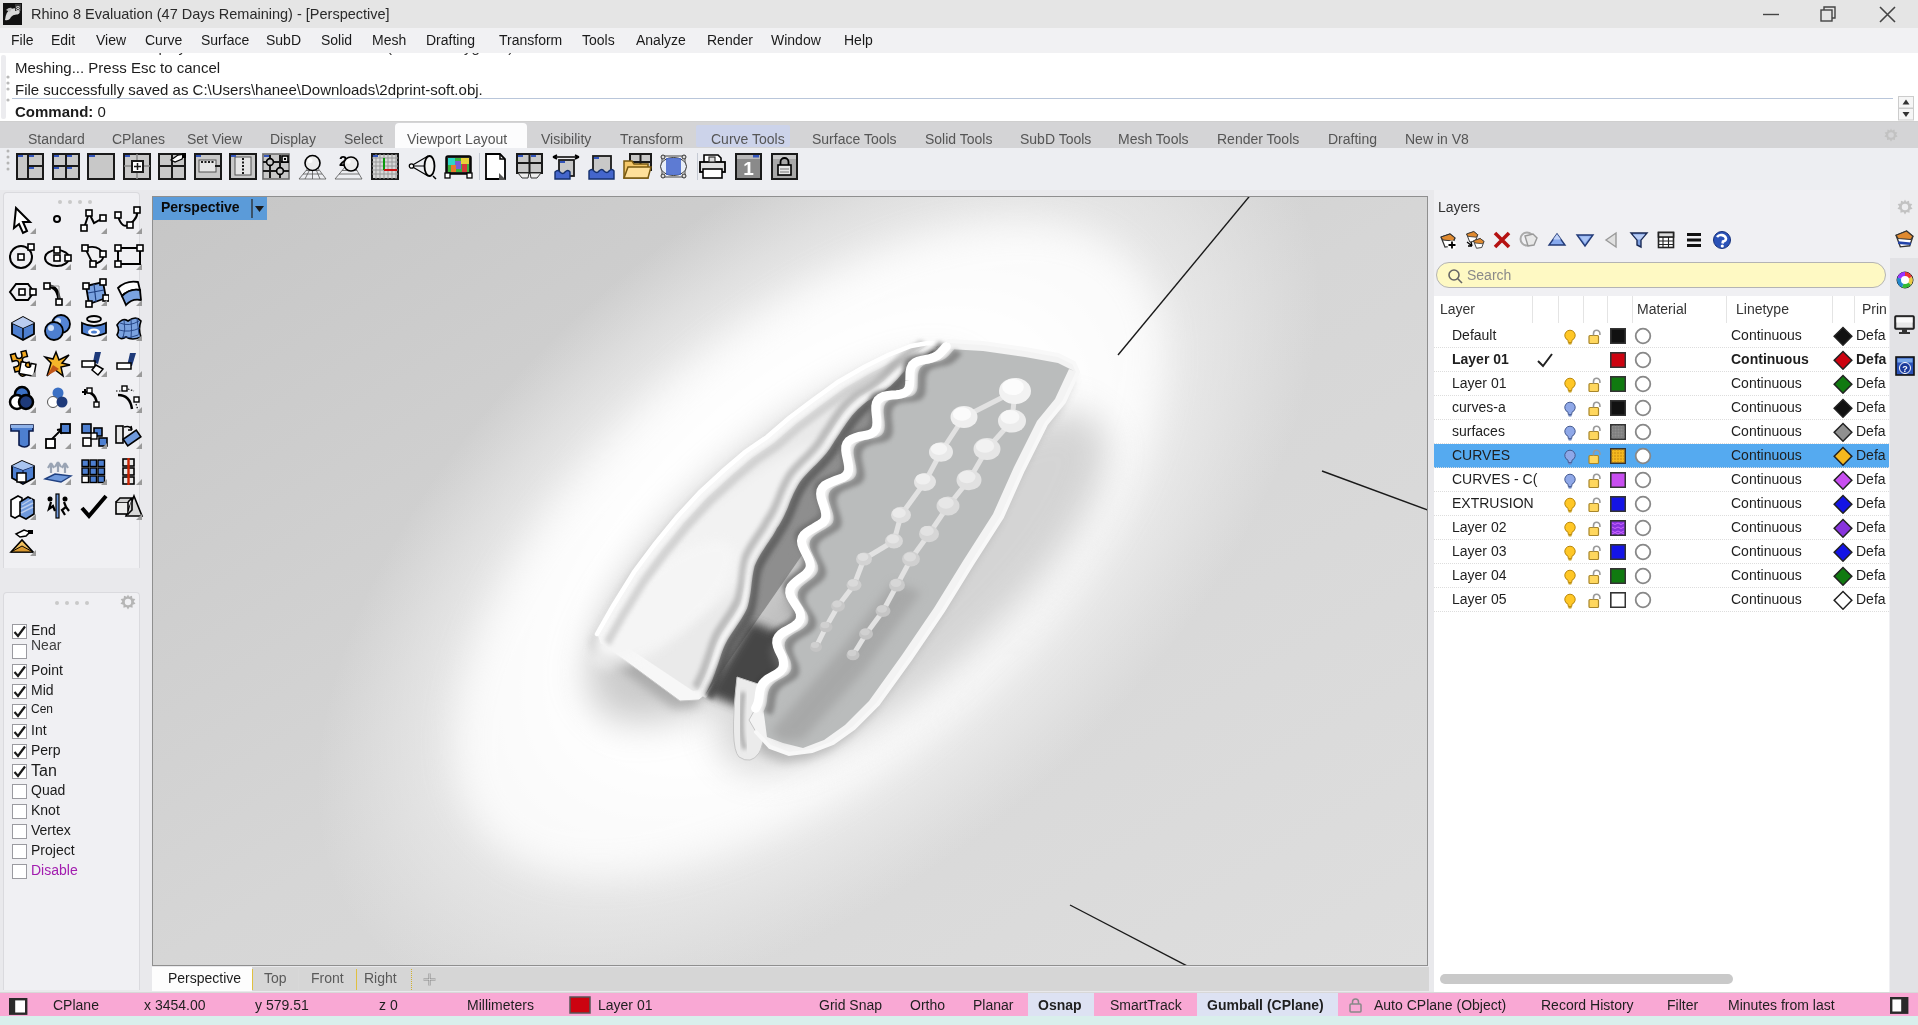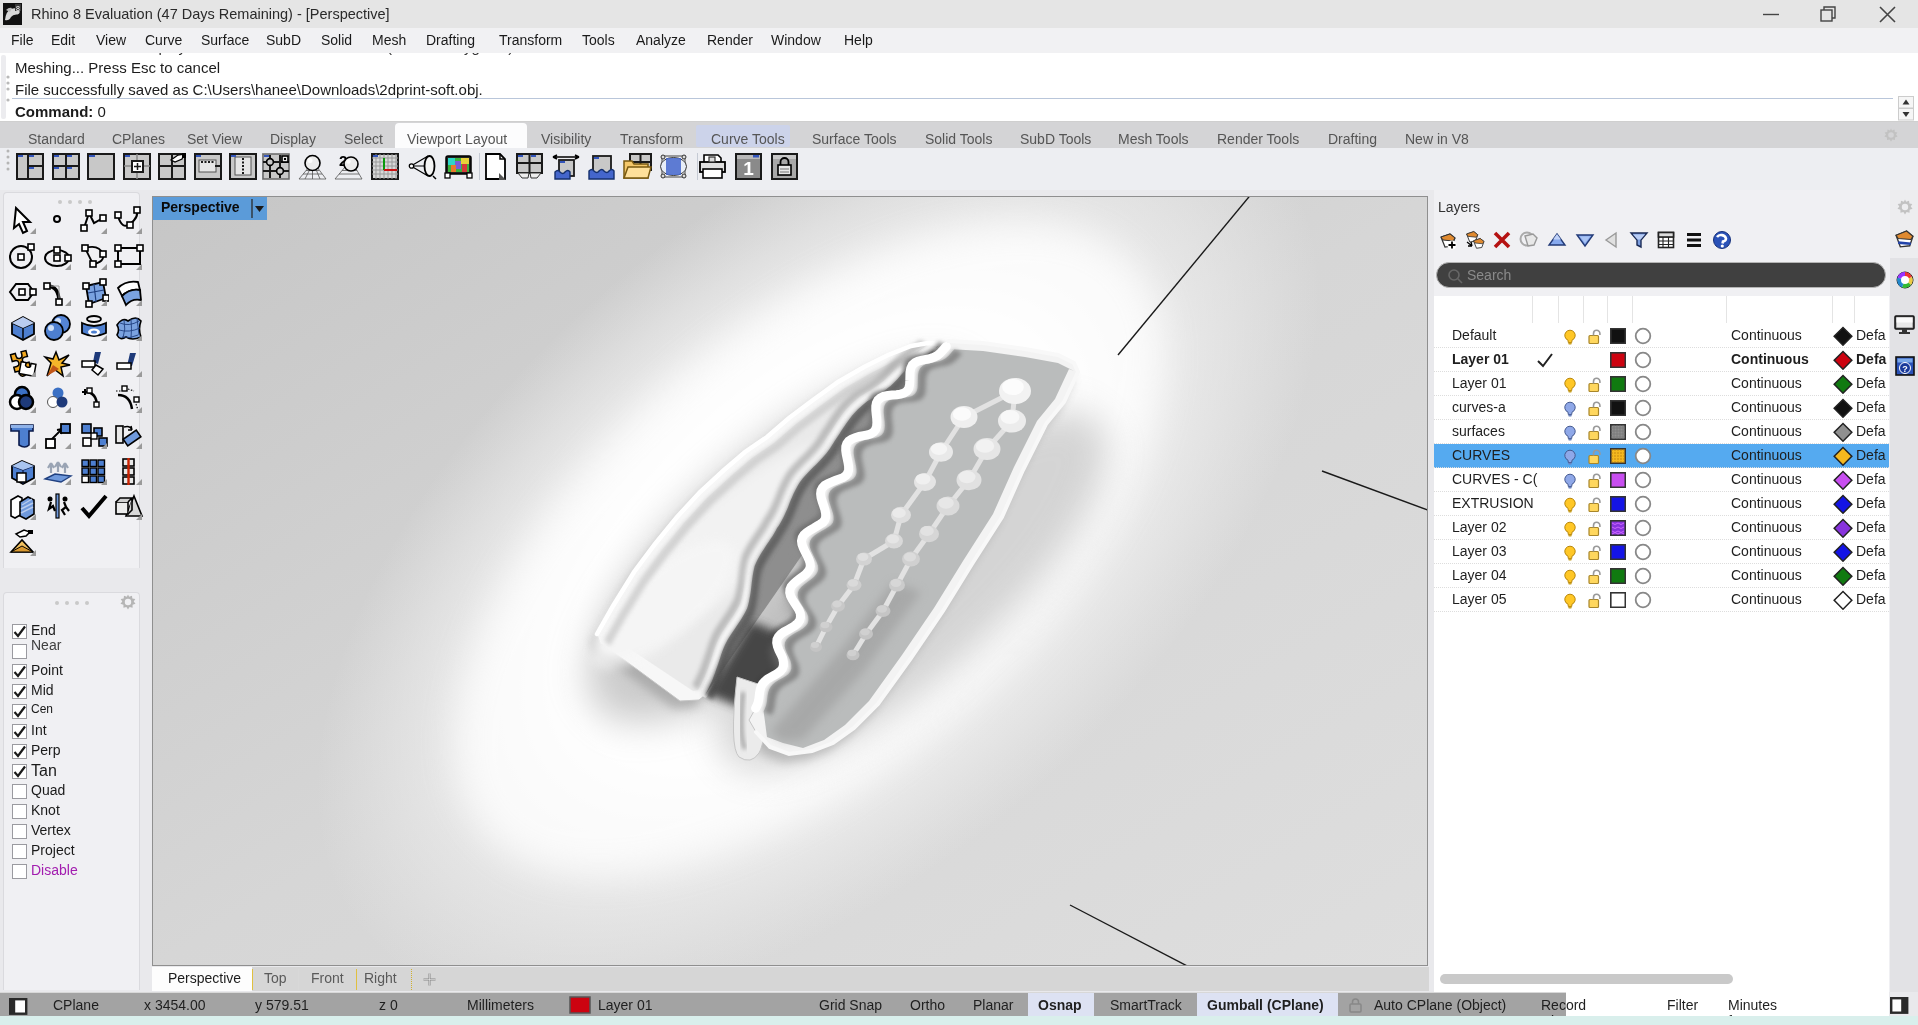--- a/index.html
+++ b/index.html
@@ -12,21 +12,21 @@
 #menubar span { position:absolute; top:4px; }
 #cmd { left:0; top:53px; width:1918px; height:69px; background:#ffffff; border-bottom:1px solid #cfcfcf; overflow:hidden; font-size:15px; color:#1c1c1c; }
 #tabbar { left:0; top:122px; width:1918px; height:26px; background:#d4d4d6; font-size:14px; color:#555; }
 #tabbar span { position:absolute; top:9px; }
 #toolbar { left:0; top:148px; width:1918px; height:42px; background:#edeef2; }
 #leftpal { left:3px; top:192px; width:137px; height:376px; background:#f0f0f3; border:1px solid #dadade; border-bottom:none; border-radius:4px 4px 0 0; }
 #viewport { left:152px; top:196px; width:1276px; height:770px; border:1px solid #8f8f8f; background:#fff; overflow:hidden; }
 #vptabs { left:152px; top:967px; width:1277px; height:24px; background:#d6d6d6; font-size:14px; color:#5a5a5a; }
 #layers { left:1434px; top:190px; width:456px; height:802px; background:#f0f0f3; font-size:14px; }
 #rstrip { left:1890px; top:190px; width:28px; height:802px; background:#e2e2e5; }
-#statusbar { left:0; top:992px; width:1566px; height:24px; background:#a3a3a3; border-top:1px solid #d8d8d8; font-size:14px; color:#1f1f1f; }
+#statusbar { left:0; top:992px; width:1918px; height:24px; background:#f9a8d4; border-top:1px solid #d8d8d8; font-size:14px; color:#1f1f1f; }
 #statusbar span { position:absolute; top:4px; }
 #cyan { left:0; top:1016px; width:1918px; height:9px; background:#d9efec; }
 .bold { font-weight:bold; }
 .cb { position:absolute; width:15px; height:15px; background:#fff; border:1px solid #9a9aa0; }
 .lrow { position:absolute; left:0; width:455px; height:24px; }
 .lname { position:absolute; left:18px; top:3px; color:#1e1e1e; }
 </style>
 </head>
 <body>
 
@@ -785,28 +785,34 @@
       <rect x="2.5" y="2.5" width="15" height="4.5" fill="#ddd" stroke="#222" stroke-width="1.6"></rect>
     </svg>
 <svg class="abs" style="left:250px;top:40px" width="20" height="20" viewBox="0 0 20 20">
       <path d="M3 4.5 H17 M3 10 H17 M3 15.5 H17" stroke="#111" stroke-width="3"></path>
     </svg>
 <svg class="abs" style="left:278px;top:40px" width="20" height="20" viewBox="0 0 20 20">
       <circle cx="10" cy="10" r="8.5" fill="#2a52b8" stroke="#16307a" stroke-width="1"></circle>
       <path d="M5 7 a5 4.5 0 0 1 9 1.5 q0 2.5 -3 3 l-0.5 2" fill="none" stroke="#fff" stroke-width="2.6"></path>
       <circle cx="10.3" cy="16" r="1.6" fill="#fff"></circle>
     </svg>
-<div class="abs" style="left:2px;top:72px;width:450px;height:26px;background:#404040;border:1px solid #b4b4b4;border-radius:13px">
+<div class="abs" style="left:2px;top:72px;width:450px;height:26px;background:#fef9c3;border:1px solid #b4b4b4;border-radius:13px">
  <svg class="abs" style="left:10px;top:5px" width="16" height="16">
         <circle cx="7" cy="7" r="5" fill="none" stroke="#666" stroke-width="1.6"></circle>
         <line x1="10.8" y1="10.8" x2="15" y2="15" stroke="#666" stroke-width="1.6"></line>
       </svg>
  <span class="abs" style="left:30px;top:4px;color:#8a8a8a">Search</span>
     </div>
 <div class="abs" style="left:0;top:106px;width:455px;height:884px;background:#fff"></div>
+<div class="abs" style="left:0;top:106px;width:455px;height:27px;background:#fff;color:#333">
+      <span class="abs" style="left:6px;top:5px">Layer</span>
+      <span class="abs" style="left:203px;top:5px">Material</span>
+      <span class="abs" style="left:302px;top:5px">Linetype</span>
+      <span class="abs" style="left:428px;top:5px">Prin</span>
+    </div>
 <div class="abs" style="left:98px;top:106px;width:1px;height:27px;background:#e4e4e4"></div>
 <div class="abs" style="left:124px;top:106px;width:1px;height:27px;background:#e4e4e4"></div>
 <div class="abs" style="left:149px;top:106px;width:1px;height:27px;background:#e4e4e4"></div>
 <div class="abs" style="left:173px;top:106px;width:1px;height:27px;background:#e4e4e4"></div>
 <div class="abs" style="left:198px;top:106px;width:1px;height:27px;background:#e4e4e4"></div>
 <div class="abs" style="left:292px;top:106px;width:1px;height:27px;background:#e4e4e4"></div>
 <div class="abs" style="left:398px;top:106px;width:1px;height:27px;background:#e4e4e4"></div>
 <div class="abs" style="left:420px;top:106px;width:1px;height:27px;background:#e4e4e4"></div>
 <div class="lrow" style="top:134px;border-bottom:1px dotted #ddd">
       <span class="lname" style="">Default</span>

